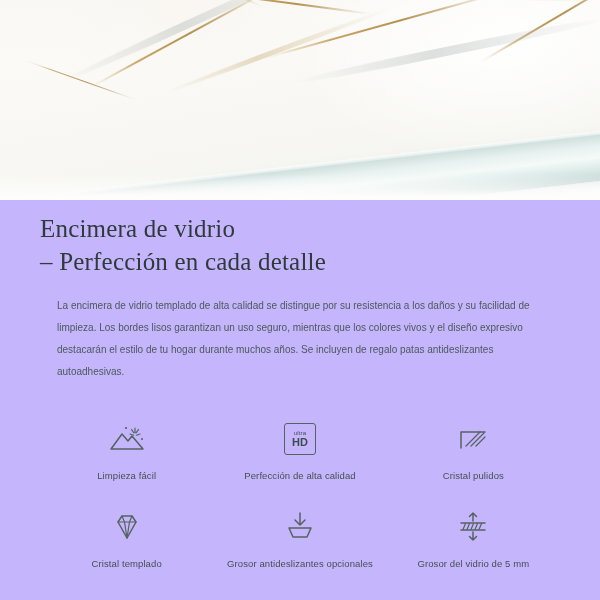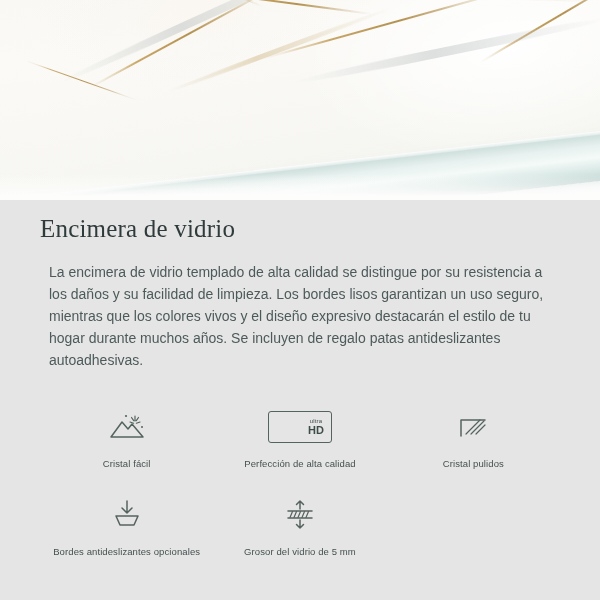--- a/index.html
+++ b/index.html
@@ -10,21 +10,21 @@
     width: 600px;
     height: 600px;
     background: #ffffff;
     font-family: "Liberation Sans", sans-serif;
     overflow: hidden;
   }
   .page {
     position: relative;
     width: 600px;
     height: 600px;
-    background: #e5e5e5;
+    background: #c4b5fd;
   }
 
   
   .hero {
     position: relative;
     width: 600px;
     height: 200px;
     overflow: hidden;
     background: #ffffff;
   }
@@ -98,24 +98,24 @@
     line-height: 33px;
     font-weight: 400;
     letter-spacing: 0.2px;
     margin: 0 0 16px 0;
   }
   .headline .line2 {
     display: block;
   }
   .body-copy {
     color: #4d5a5a;
-    font-size: 14px;
+    font-size: 10px;
     line-height: 22px;
     max-width: 505px;
-    margin: 9px;
+    margin: 17px;
   }
 
   
   .features {
     margin-top: 34px;
     display: grid;
     grid-template-columns: repeat(3, 1fr);
     row-gap: 24px;
   }
   .feature {
@@ -154,21 +154,20 @@
   .hd-box {
     width: 30px;
     height: 30px;
     border: 1.4px solid #55635f;
     border-radius: 3px;
     display: flex;
     flex-direction: column;
     align-items: center;
     justify-content: center;
     color: #3f4d4a;
-    padding-left: 32px;
   }
   .hd-box .u {
     font-size: 6px;
     line-height: 6px;
     letter-spacing: 0.2px;
   }
   .hd-box .hd {
     font-size: 11px;
     line-height: 12px;
     font-weight: bold;
@@ -196,36 +195,37 @@
 
     </div>
     <div class="edge-top"></div>
     <div class="edge"></div>
     <div class="hero-fade"></div>
   </div>
 
   <div class="content">
     <h1 class="headline">
       <span>Encimera de vidrio</span>
+      <span class="line2">– Perfección en cada detalle</span>
     </h1>
 
     <p class="body-copy">La encimera de vidrio templado de alta calidad se distingue por su resistencia a los daños y su facilidad de limpieza. Los bordes lisos garantizan un uso seguro, mientras que los colores vivos y el diseño expresivo destacarán el estilo de tu hogar durante muchos años. Se incluyen de regalo patas antideslizantes autoadhesivas.</p>
 
     <div class="features">
 
       <div class="feature">
         <div class="glyph">
           <svg width="44" height="36" viewBox="0 0 44 36">
             <path class="st" d="M6 28 L17 13 L23 20 L27 15 L38 28 Z"></path>
             <path class="st-thin" d="M30 7 l0 5 M33.5 8.5 l-2.2 3.2 M26.5 8.5 l2.2 3.2 M35 13 l-3.6 1.2 M25 13 l3.6 1.2"></path>
             <circle cx="21" cy="7" r="1.1" fill="#55635f"></circle>
             <circle cx="37" cy="18" r="1" fill="#55635f"></circle>
           </svg>
         </div>
-        <div class="caption">Cristal fácil</div>
+        <div class="caption">Limpieza fácil</div>
       </div>
 
       <div class="feature">
         <div class="glyph">
           <div class="hd-box">
             <span class="u">ultra</span>
             <span class="hd">HD</span>
           </div>
         </div>
         <div class="caption">Perfección de alta calidad</div>
@@ -234,29 +234,38 @@
       <div class="feature">
         <div class="glyph">
           <svg width="40" height="34" viewBox="0 0 40 34">
             <path class="st" d="M8 26 L8 10 L32 10"></path>
             <path class="st-thin" d="M13 24 L27 10 M18 24 L31 11 M23 24 L32 15"></path>
           </svg>
         </div>
         <div class="caption">Cristal pulidos</div>
       </div>
 
+      <div class="feature">
+        <div class="glyph">
+          <svg width="40" height="36" viewBox="0 0 40 36">
+            <path class="st" d="M11 13 L15 7 L25 7 L29 13 L20 29 Z"></path>
+            <path class="st-thin" d="M11 13 L29 13 M15 7 L17.5 13 L20 29 M25 7 L22.5 13 L20 29"></path>
+          </svg>
+        </div>
+        <div class="caption">Cristal templado</div>
+      </div>
 
       <div class="feature">
         <div class="glyph">
           <svg width="40" height="36" viewBox="0 0 40 36">
             <path class="st" d="M20 4 L20 16 M15 11 L20 16 L25 11"></path>
             <path class="st" d="M9 19 L31 19 L27 28 L13 28 Z"></path>
           </svg>
         </div>
-        <div class="caption">Bordes antideslizantes opcionales</div>
+        <div class="caption">Grosor antideslizantes opcionales</div>
       </div>
 
       <div class="feature">
         <div class="glyph">
           <svg width="40" height="36" viewBox="0 0 40 36">
             <path class="st" d="M20 4 L20 12 M16.5 7.5 L20 4 L23.5 7.5"></path>
             <path class="st" d="M8 14 L32 14 M8 21 L32 21"></path>
             <path class="st-thin" d="M10 20.5 L12.5 14.5 M14 20.5 L16.5 14.5 M18 20.5 L20.5 14.5 M22 20.5 L24.5 14.5 M26 20.5 L28.5 14.5"></path>
             <path class="st" d="M20 23 L20 31 M16.5 27.5 L20 31 L23.5 27.5"></path>
           </svg>

